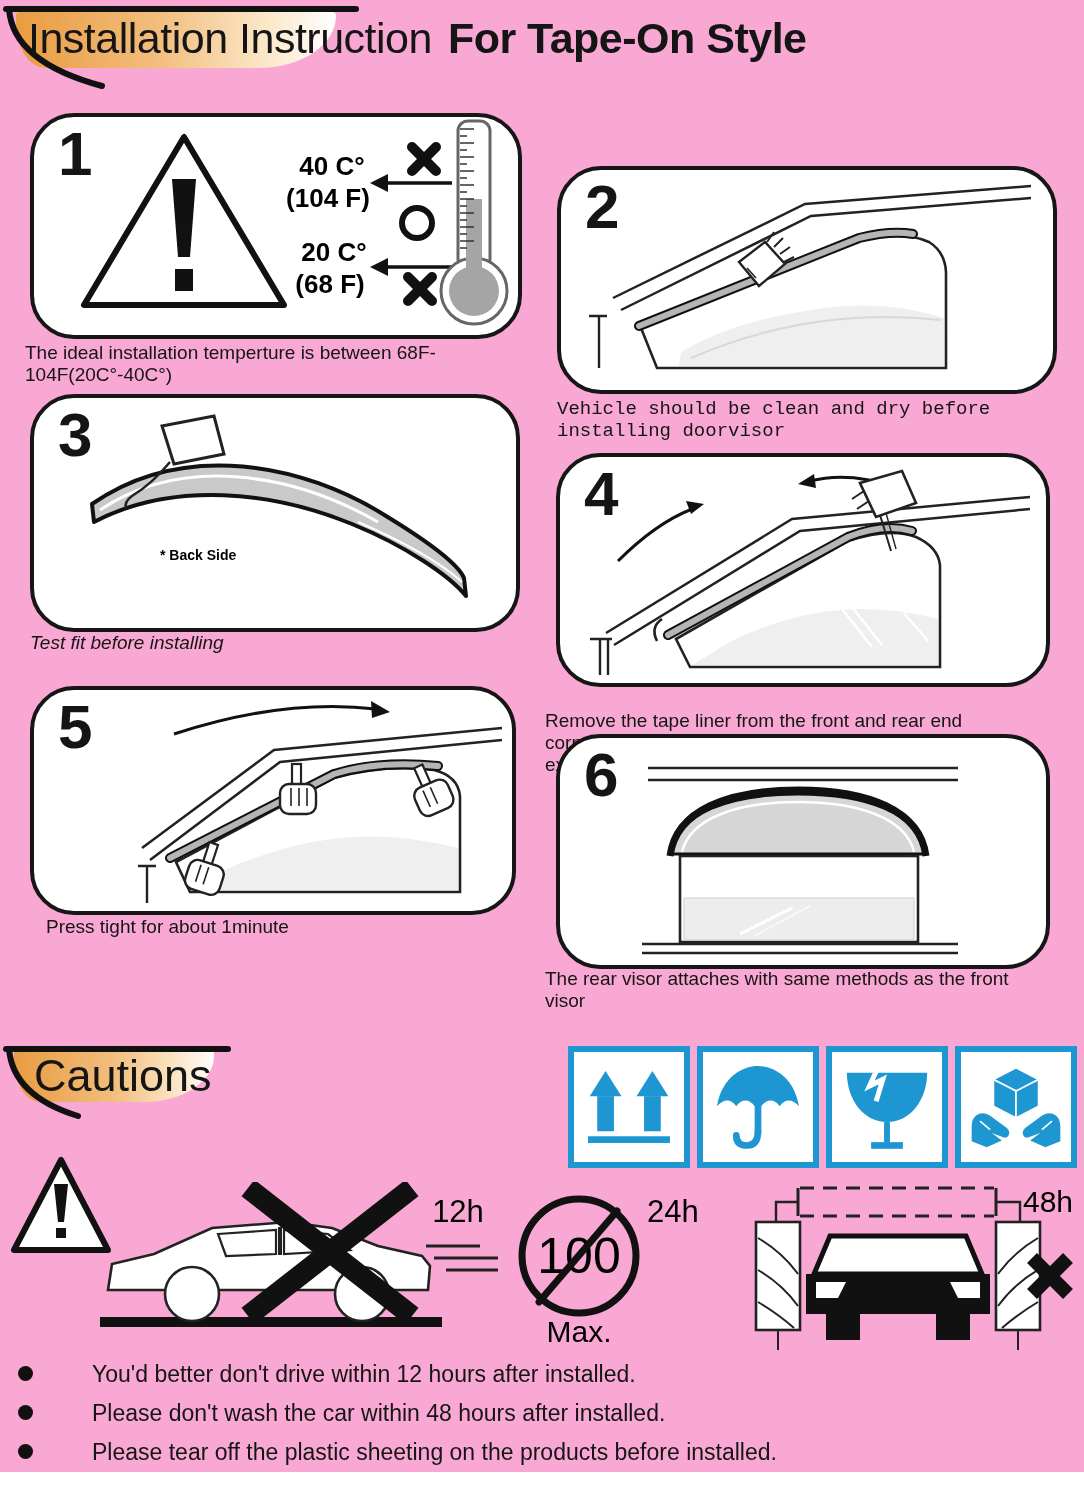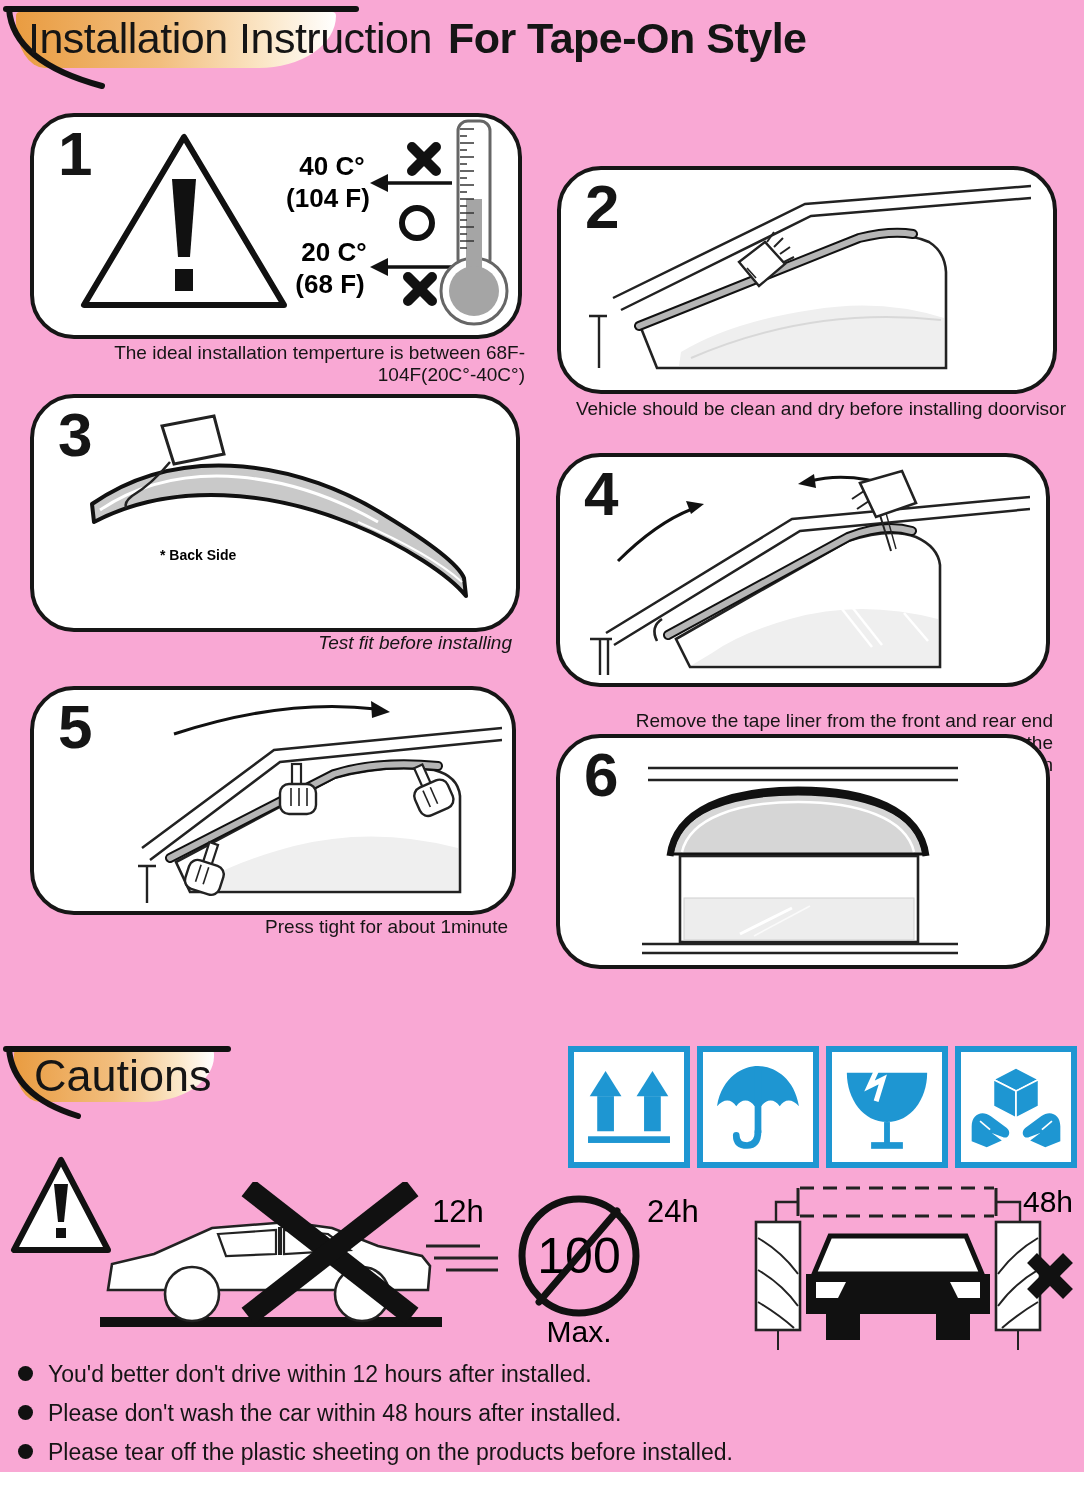--- a/index.html
+++ b/index.html
@@ -12,38 +12,38 @@
     background:linear-gradient(90deg,#E99C41 0%,#F2BE7E 45%,#FBE7C8 78%,#ffffff 100%);
     border-radius:4px 4px 80px 30px / 4px 4px 54px 48px;}
   .hdr-swoosh{position:absolute;left:0;top:0;}
   .title{position:absolute;left:28px;top:14px;font-size:43px;white-space:nowrap;letter-spacing:-.5px;}
   .title .t-main{font-weight:400;}
   .title .t-bold{font-weight:700;margin-left:16px;}
 
   
   .panel{position:absolute;background:#fff;border:4px solid #161616;border-radius:44px;overflow:hidden;}
   .stepnum{position:absolute;left:24px;top:6px;font-size:62px;font-weight:700;line-height:1;}
-  .caption{position:absolute;text-align:right;font-size:19px;line-height:22px;white-space:pre-line;}
+  .caption{position:absolute;text-align:left;font-size:19px;line-height:22px;white-space:pre-line;}
   .panel svg{position:absolute;left:0;top:0;}
 
   
   .cau-blob{position:absolute;left:14px;top:1050px;width:200px;height:52px;
     background:linear-gradient(90deg,#E99C41 0%,#F2BE7E 50%,#FBE7C8 82%,#ffffff 100%);
     border-radius:4px 4px 70px 26px / 4px 4px 46px 42px;}
   .cau-swoosh{position:absolute;left:0;top:1038px;}
   .cau-title{position:absolute;left:34px;top:1050px;font-size:45px;font-weight:400;}
 
   .pkg{position:absolute;top:1046px;width:110px;height:110px;border:6px solid #1E96D2;
        background:#fff;display:flex;align-items:center;justify-content:center;}
 
   .cgroup{position:absolute;}
 
   
   .bullets{position:absolute;left:14px;top:1360px;width:1062px;}
-  .bullet-row{display:flex;align-items:flex-start;margin-bottom:11px;}
+  .bullet-row{display:flex;align-items:flex-start;margin-bottom:11px;gap:44px;}
   .bullet-dot{width:15px;height:15px;border-radius:50%;background:#111;margin:6px 15px 0 4px;flex:0 0 auto;}
   .bullet-text{font-size:23px;line-height:28px;}
 </style>
 </head>
 <body>
 
 <div class="page">
 
   <div class="hdr-blob"></div>
   <svg class="hdr-swoosh" width="380" height="100" viewBox="0 0 380 100">
@@ -127,21 +127,21 @@
         <line x1="206" y1="72" x2="213" y2="62" stroke="#222" stroke-width="2"></line>
         <line x1="213" y1="77" x2="222" y2="68" stroke="#222" stroke-width="2"></line>
         <line x1="219" y1="84" x2="229" y2="77" stroke="#222" stroke-width="2"></line>
         <line x1="223" y1="92" x2="233" y2="87" stroke="#222" stroke-width="2"></line>
         <line x1="186" y1="98" x2="195" y2="108" stroke="#222" stroke-width="1.6"></line>
       </g>
       <path d="M28,146 L46,146 M38,146 L38,198" stroke="#222" stroke-width="2.4" fill="none"></path>
     </svg>
     <div class="stepnum">2</div>
   </div>
-  <div class="caption" style="left:574px;top:398px;width:492px;">Vehicle should be clean and dry before installing doorvisor</div>
+  <div class="caption" style="left:557px;top:398px;width:492px;font-family:Liberation Mono, monospace;">Vehicle should be clean and dry before installing doorvisor</div>
 
   <div class="panel" style="left:30px;top:394px;width:482px;height:230px;">
     <svg width="474" height="222" viewBox="0 0 474 222">
       <path d="M58,106 C150,42 270,66 352,118 C398,146 424,166 430,180 L432,198 C416,178 372,148 318,126 C240,94 140,82 60,124 Z" fill="#C9C9C9" stroke="#111" stroke-width="4" stroke-linejoin="round"></path>
       <path d="M66,112 C150,56 260,76 344,124" fill="none" stroke="#fff" stroke-width="3"></path>
       <path d="M428,184 C408,166 370,144 324,124" fill="none" stroke="#fff" stroke-width="2"></path>
       <g>
         <polygon points="128,28 180,18 190,56 140,66" fill="#fff" stroke="#222" stroke-width="3"></polygon>
         <path d="M136,64 Q118,86 98,98 Q90,104 92,110" fill="none" stroke="#222" stroke-width="2.5"></path>
       </g>
@@ -215,38 +215,39 @@
       <g transform="rotate(18 170 182)">
         <rect x="166" y="152" width="9" height="22" fill="#fff" stroke="#222" stroke-width="2.2"></rect>
         <rect x="154" y="172" width="36" height="30" rx="9" fill="#fff" stroke="#222" stroke-width="2.4"></rect>
         <line x1="165" y1="176" x2="165" y2="194" stroke="#222" stroke-width="1.6"></line>
         <line x1="173" y1="176" x2="173" y2="194" stroke="#222" stroke-width="1.6"></line>
       </g>
       <path d="M104,176 L122,176 M113,176 L113,213" stroke="#222" stroke-width="2.4" fill="none"></path>
     </svg>
     <div class="stepnum">5</div>
   </div>
-  <div class="caption" style="left:30px;top:916px;width:478px;">Press tight for about 1minute</div>
+  <div class="caption" style="left:46px;top:916px;width:478px;">Press tight for about 1minute</div>
 
   <div class="panel" style="left:556px;top:734px;width:486px;height:227px;">
     <svg width="478" height="219" viewBox="0 0 478 219">
       <line x1="88" y1="30" x2="398" y2="30" stroke="#222" stroke-width="2.4"></line>
       <line x1="88" y1="42" x2="398" y2="42" stroke="#222" stroke-width="2.4"></line>
       <path d="M112,116 C118,74 170,56 238,56 C306,56 358,74 364,116 Z" fill="#D6D6D6" stroke="#111" stroke-width="3"></path>
       <path d="M110,118 C116,72 168,52 238,52 C308,52 360,72 366,118" fill="none" stroke="#111" stroke-width="7"></path>
       <path d="M122,114 C130,80 178,64 238,64 C298,64 346,80 354,114" fill="none" stroke="#fff" stroke-width="2.5"></path>
       <rect x="120" y="118" width="238" height="86" fill="#fff" stroke="#222" stroke-width="2.6"></rect>
       <rect x="124" y="160" width="230" height="42" fill="#EDEDED" stroke="#CFCFCF" stroke-width="1"></rect>
       <line x1="180" y1="196" x2="232" y2="170" stroke="#fff" stroke-width="3"></line>
       <line x1="194" y1="198" x2="250" y2="168" stroke="#FAFAFA" stroke-width="1.5"></line>
       <line x1="82" y1="206" x2="398" y2="206" stroke="#222" stroke-width="2.4"></line>
       <line x1="82" y1="215" x2="398" y2="215" stroke="#222" stroke-width="2.4"></line>
     </svg>
     <div class="stepnum">6</div>
   </div>
+  <div class="caption" style="left:545px;top:968px;width:508px;">The rear visor attaches with same methods as the front visor</div>
 
   <div class="cau-blob"></div>
   <svg class="cau-swoosh" width="250" height="90" viewBox="0 0 250 90">
     <path d="M6,11 L228,11" stroke="#111" stroke-width="6" fill="none" stroke-linecap="round"></path>
     <path d="M9,11 Q13,58 78,78" stroke="#111" stroke-width="6" fill="none" stroke-linecap="round"></path>
   </svg>
   <div class="cau-title">Cautions</div>
 
   <div class="pkg" style="left:568px;">
     <svg width="92" height="92" viewBox="0 0 110 110">

